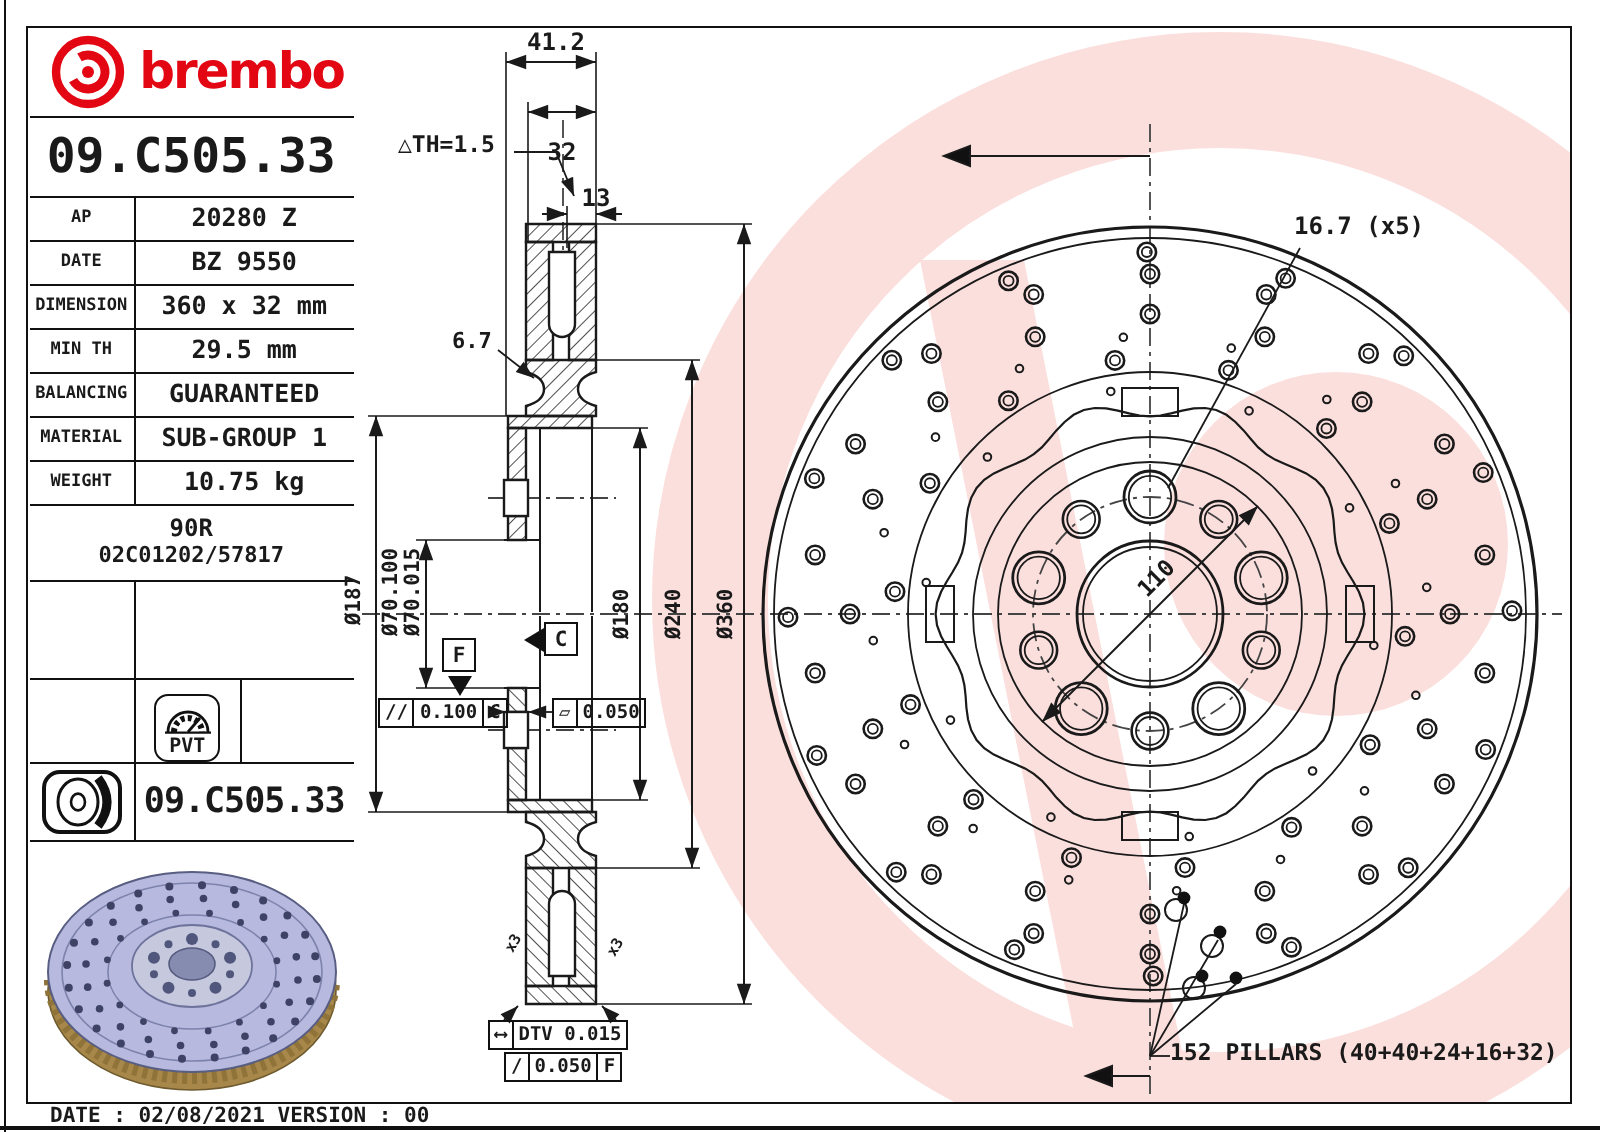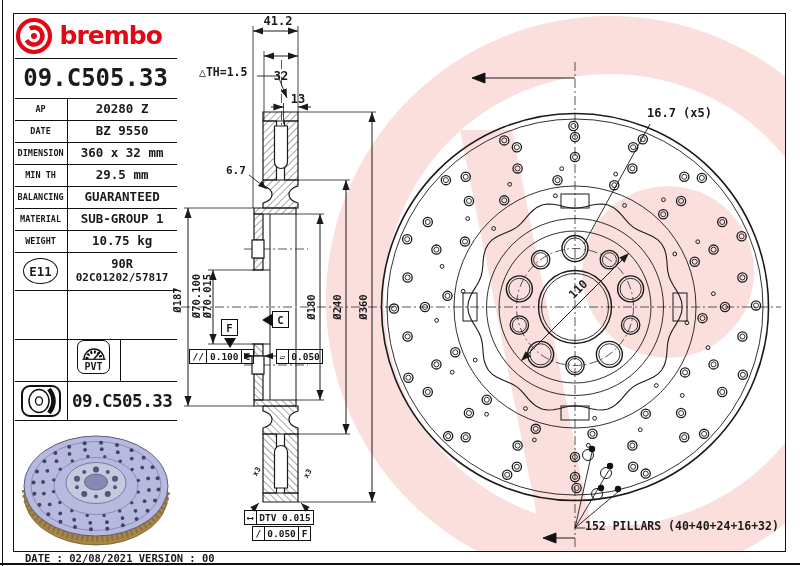--- a/index.html
+++ b/index.html
@@ -9,29 +9,29 @@
   #frame{left:13px;top:13px;width:771px;height:537px;border:1.6px solid #111;z-index:2;pointer-events:none;}
   #edge-left{left:2px;top:0;width:1.4px;height:566px;background:#111;z-index:2;}
   #edge-bottom{left:0;top:563.4px;width:800px;height:1.5px;background:#111;z-index:2;}
   
   #tbl{left:14.6px;top:14.6px;width:162px;z-index:3;}
   .trow{display:flex;border-bottom:1.2px solid #111;box-sizing:border-box;}
   .lcell{width:53px;border-right:1.2px solid #111;display:flex;align-items:center;justify-content:center;
     font-size:8.5px;font-weight:bold;box-sizing:border-box;text-align:center;}
   .vcell{flex:1;display:flex;align-items:center;justify-content:center;font-size:12.5px;font-weight:bold;
     flex-direction:column;line-height:1.15;}
-  #logo-row{height:44px;display:flex;align-items:center;border-bottom:1.2px solid #111;box-sizing:border-box;}
+  #logo-row{height:44px;display:flex;align-items:center;padding-left:10px;border-bottom:1.2px solid #111;box-sizing:border-box;}
   #pn-row{height:40px;display:flex;align-items:center;justify-content:center;border-bottom:1.2px solid #111;
     font-size:24px;font-weight:bold;box-sizing:border-box;}
   .drow{height:22px;}
   #e11-row{height:38px;}
   #empty-row{height:49px;}
   #pvt-row{height:42px;display:flex;border-bottom:1.2px solid #111;box-sizing:border-box;}
   .pvt-c1{width:53px;border-right:1.2px solid #111;box-sizing:border-box;}
-  .pvt-c2{width:53px;border-right:1.2px solid #111;box-sizing:border-box;display:flex;align-items:flex-start;justify-content:center;}
+  .pvt-c2{width:53px;border-right:1.2px solid #111;box-sizing:border-box;display:flex;align-items:flex-end;justify-content:center;}
   .pvt-c3{flex:1;}
   #pn2-row{height:39px;}
   #pn2-row .vcell{font-size:17.5px;letter-spacing:-0.5px;}
   #photo-row{height:130px;}
   #e11-badge{width:33px;height:24px;border:1.6px solid #111;border-radius:50%;display:flex;align-items:center;
     justify-content:center;font-size:12.5px;font-weight:bold;}
   #pvt-box{width:33px;height:34px;border:1.6px solid #111;border-radius:7px;display:flex;flex-direction:column;
     align-items:center;justify-content:flex-end;padding-bottom:1px;box-sizing:border-box;}
   #pvt-box .pvt-txt{font-size:10px;font-weight:bold;line-height:11px;}
   #brand-word{font-family:"DejaVu Sans",sans-serif;font-weight:bold;font-size:25px;color:#e30613;
@@ -481,23 +481,20 @@
   <div class="trow drow">
     <div class="lcell">MATERIAL</div>
     <div class="vcell">SUB-GROUP 1</div>
   </div>
   <div class="trow drow">
     <div class="lcell">WEIGHT</div>
     <div class="vcell">10.75 kg</div>
   </div>
 
   <div class="trow" id="e11-row">
-    <div class="lcell">
-      <div id="e11-badge">E11</div>
-    </div>
     <div class="vcell">
       <div style="font-size:12px;">90R</div>
       <div style="font-size:11px;">02C01202/57817</div>
     </div>
   </div>
 
   <div class="trow" id="empty-row">
     <div class="lcell"></div>
     <div class="vcell"></div>
   </div>

